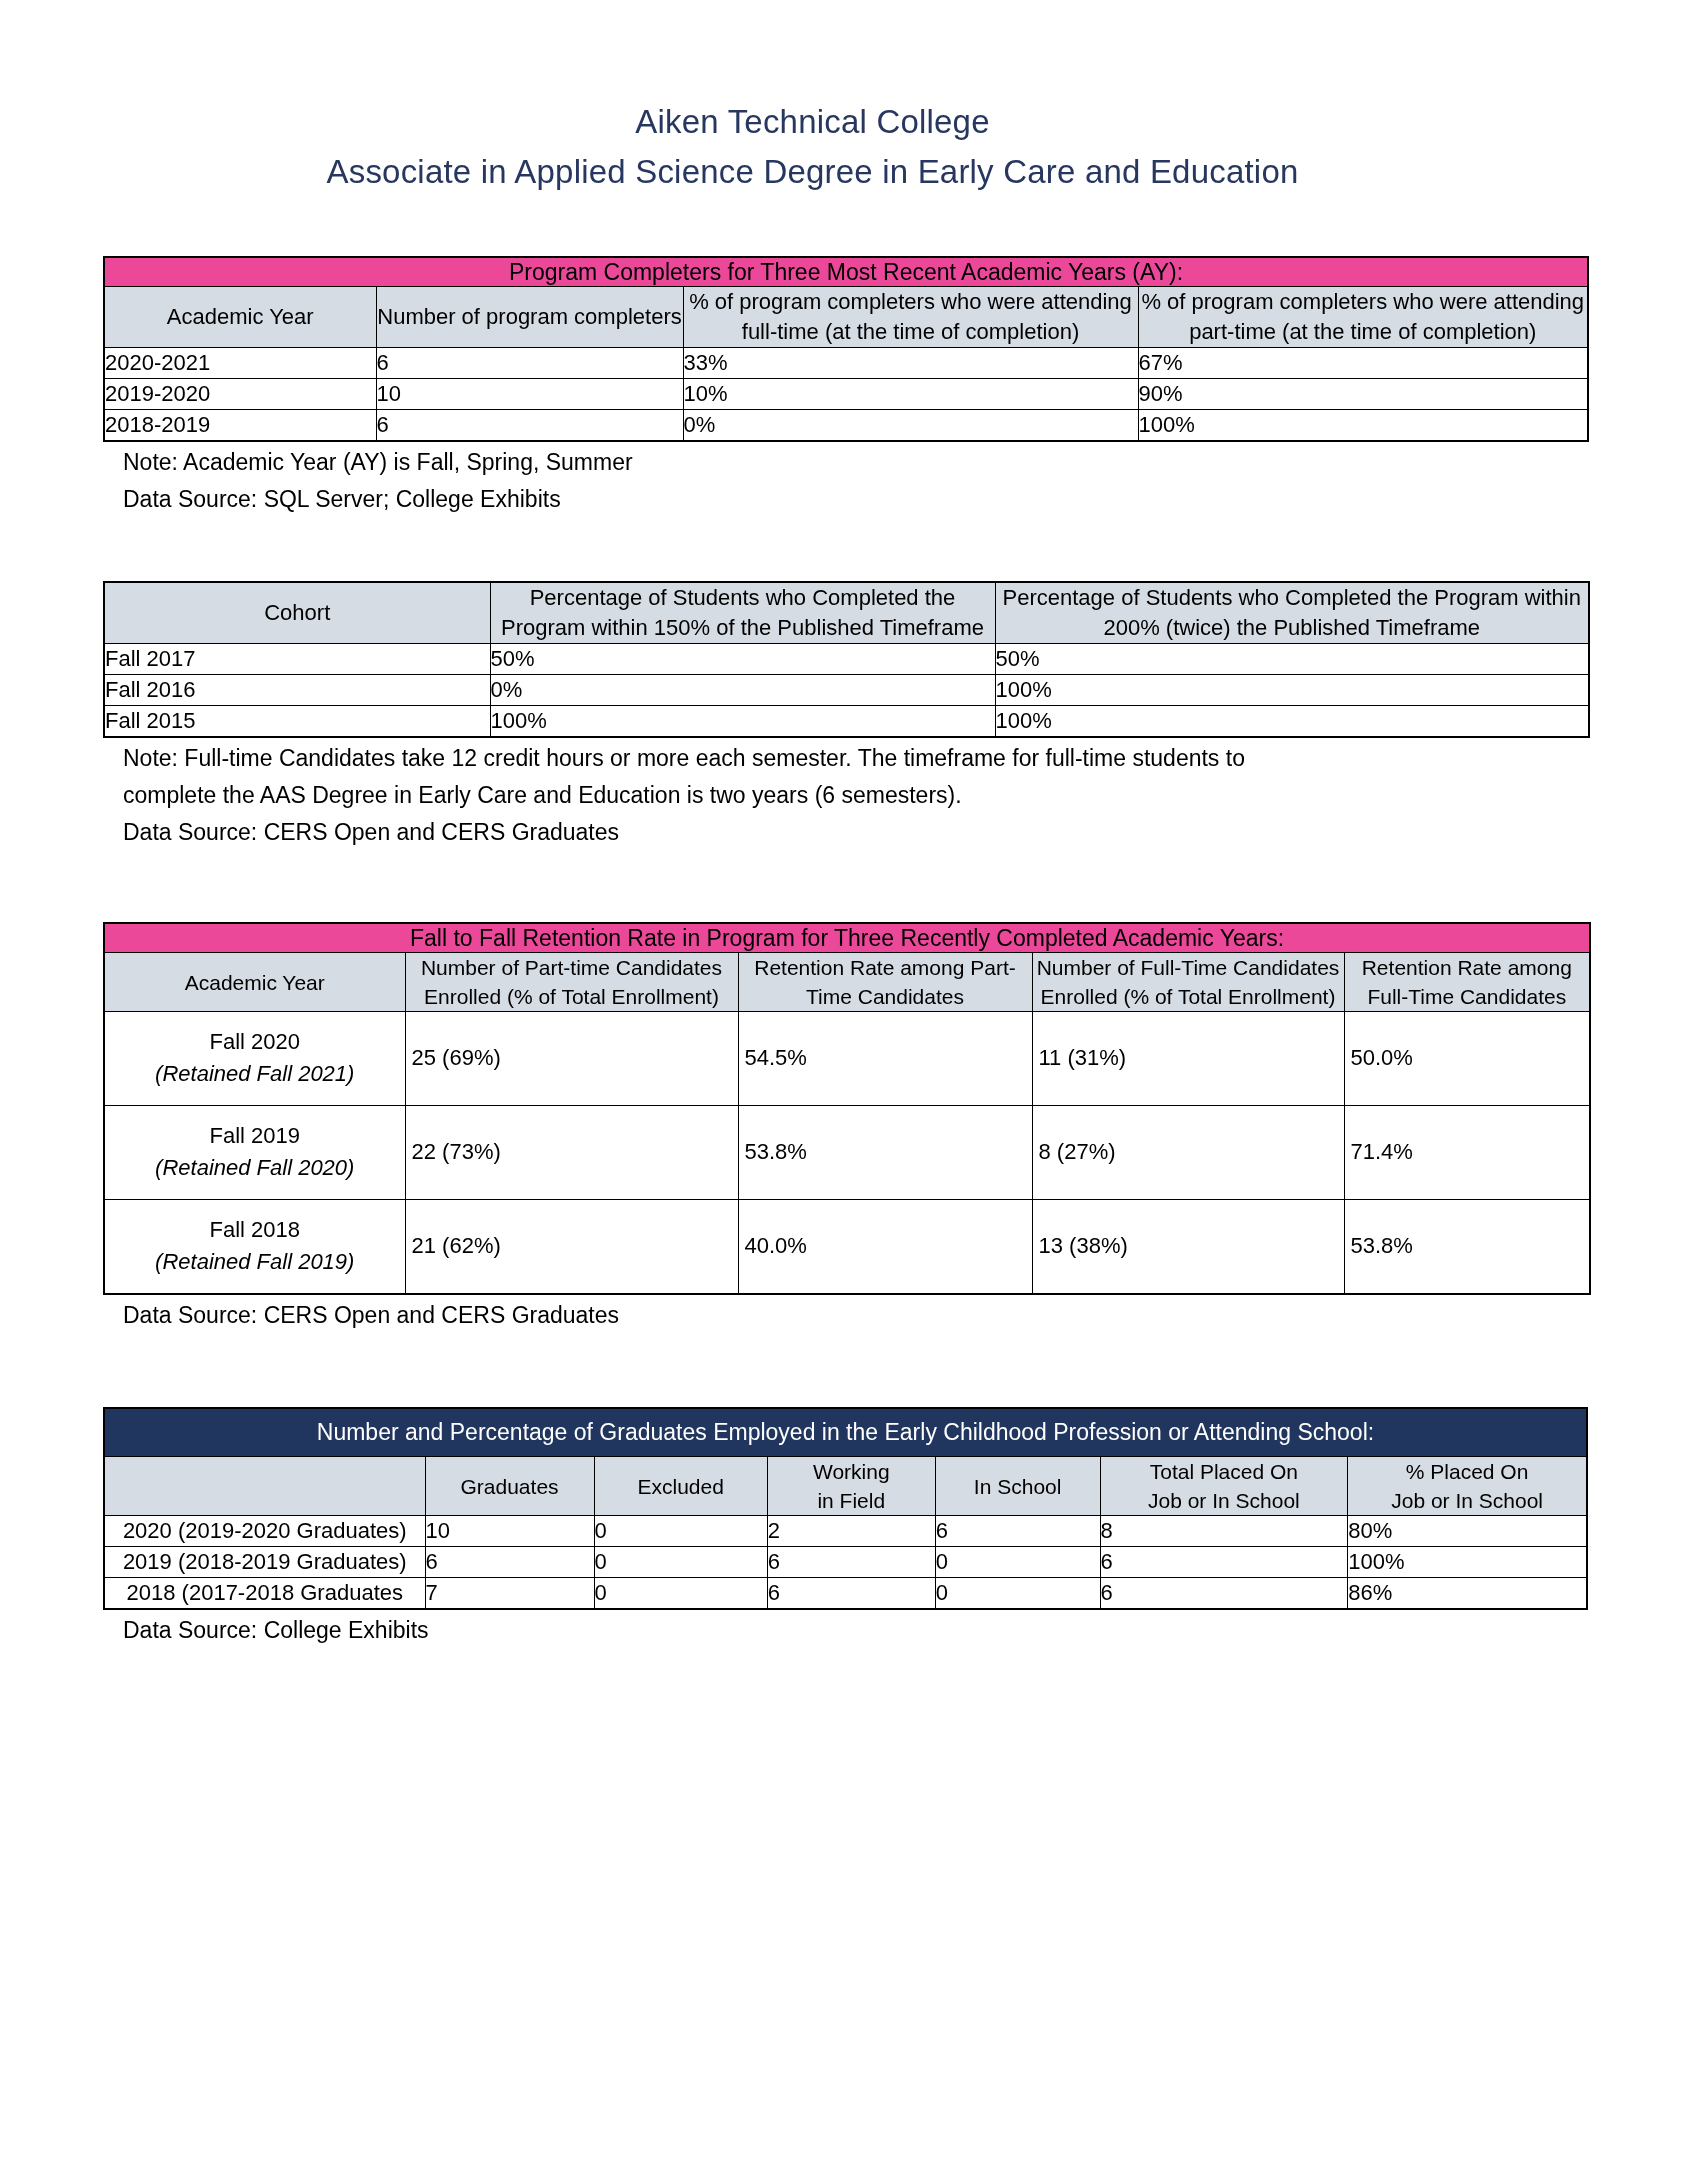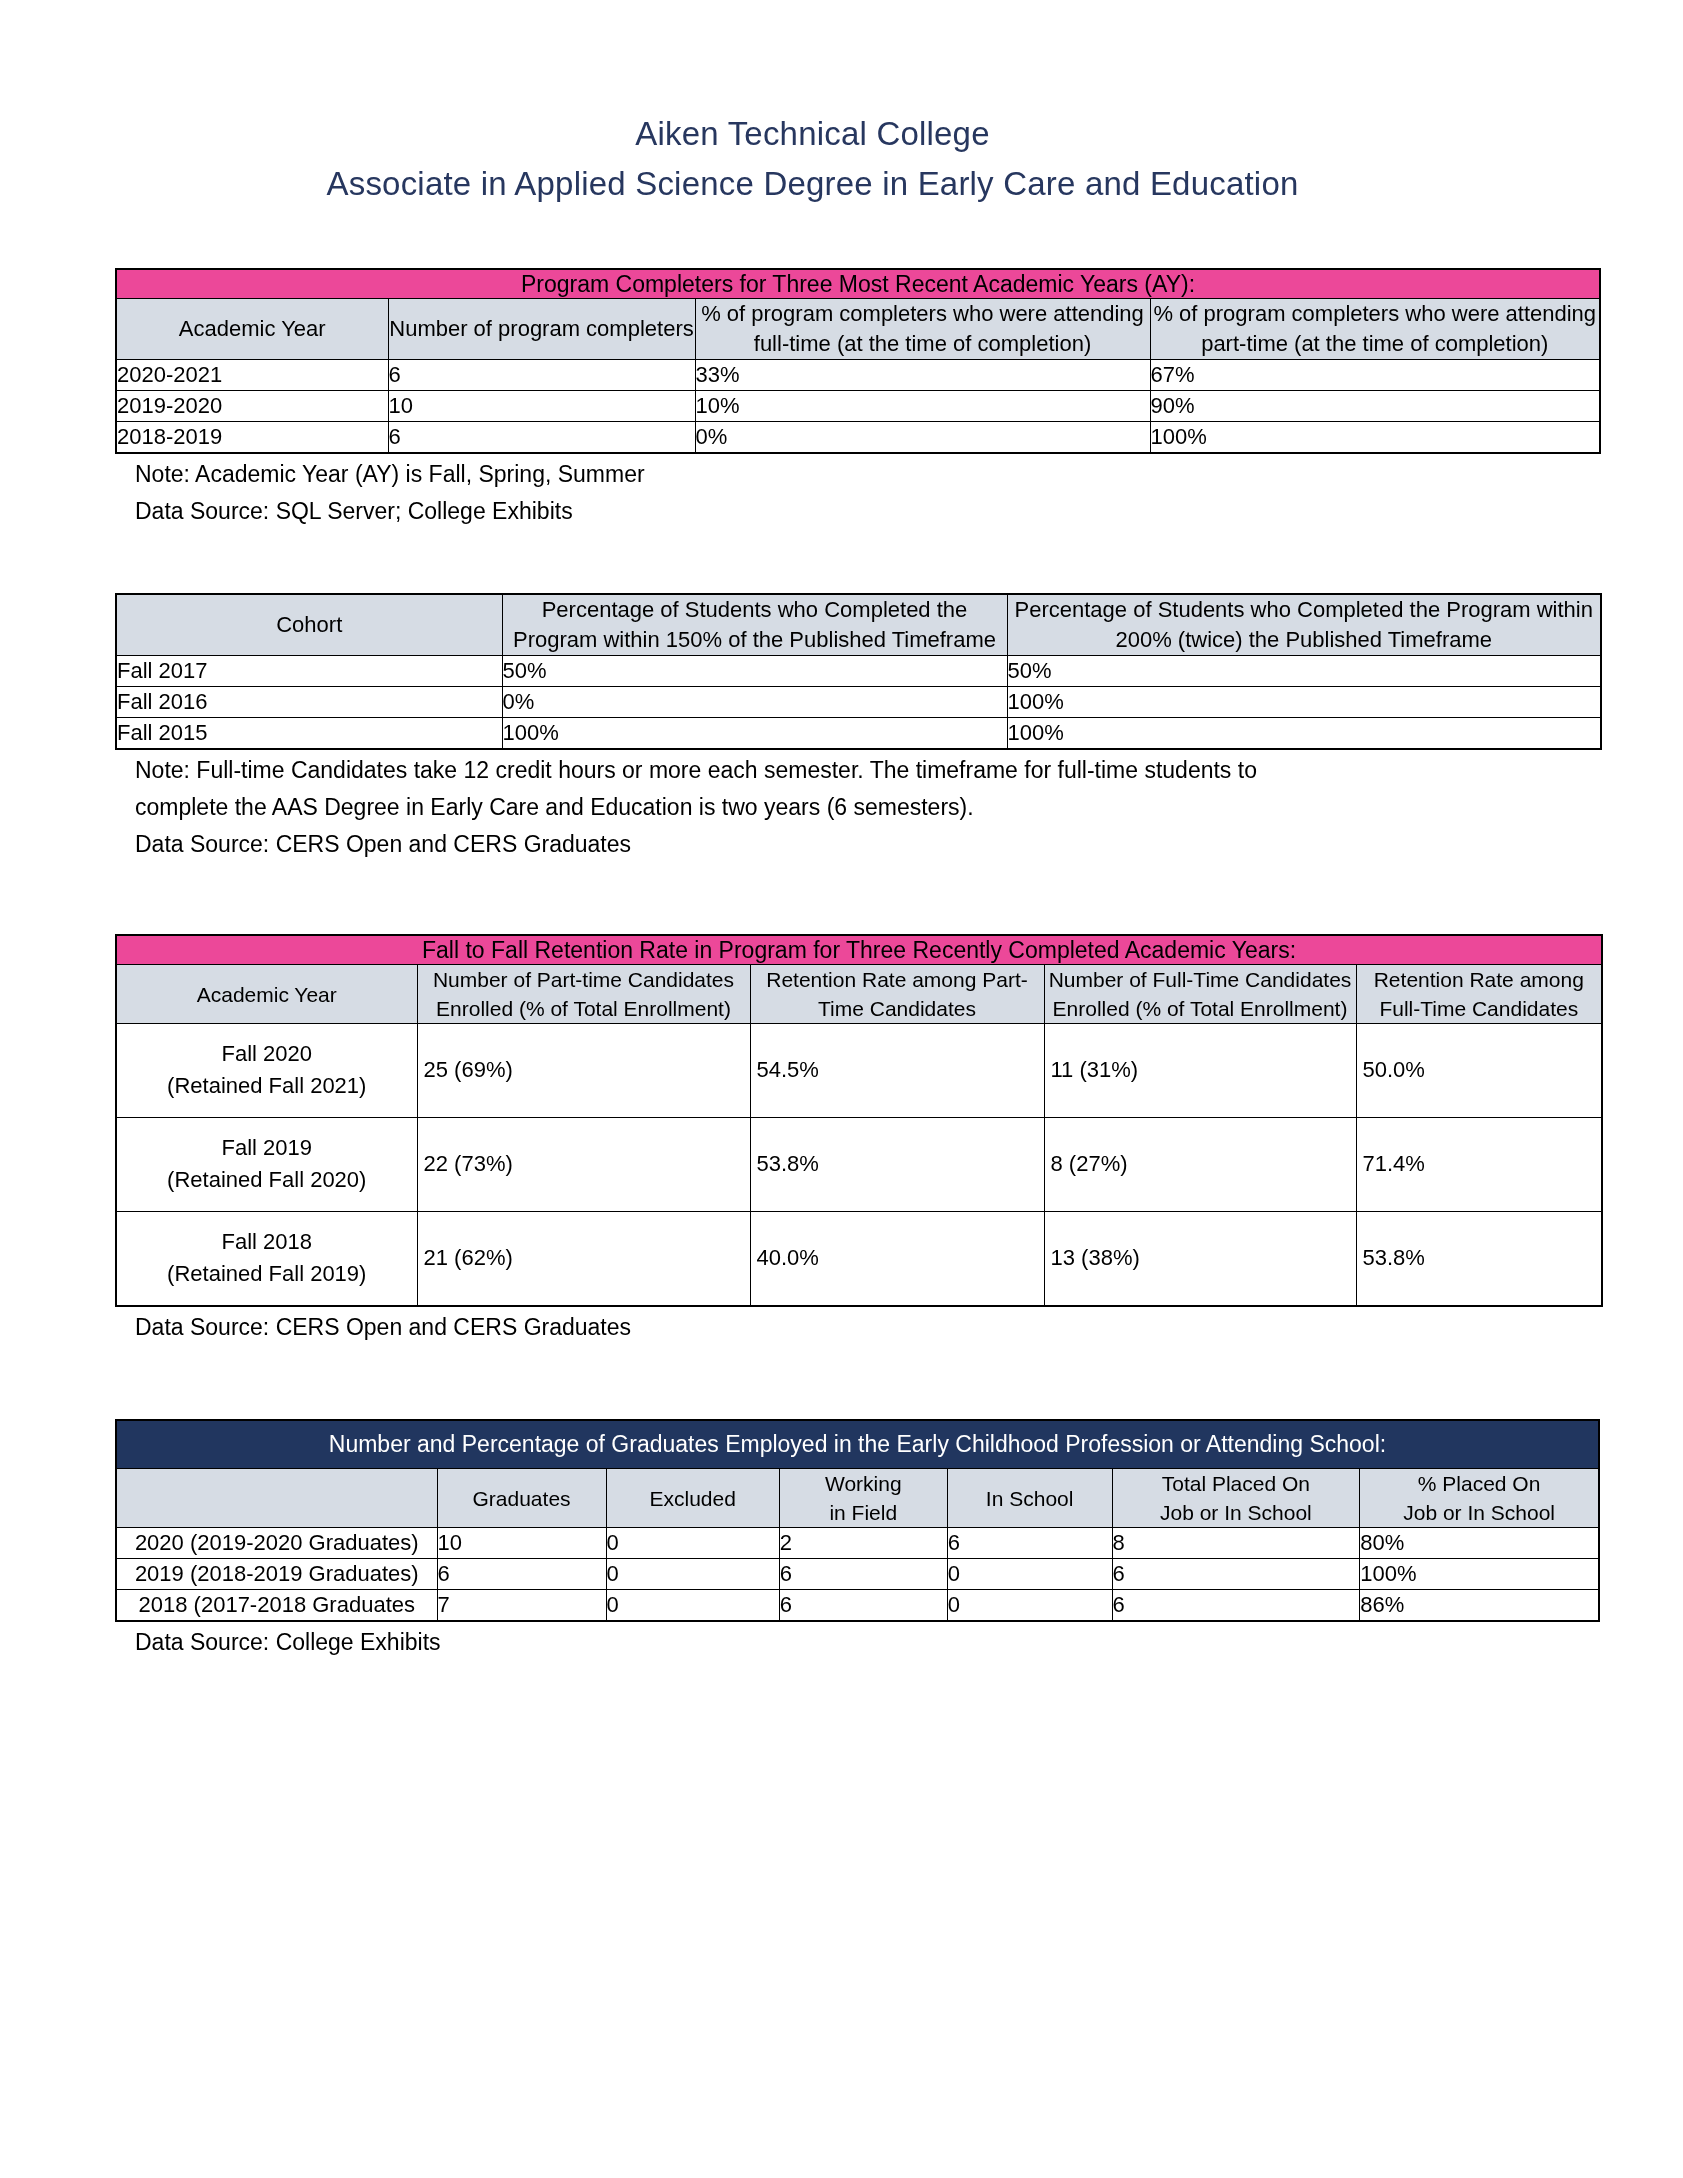--- a/index.html
+++ b/index.html
@@ -13,21 +13,21 @@
     font-family: "Liberation Sans", sans-serif;
     color: #000000;
     position: relative;
     overflow: hidden;
   }
 
   .page {
     width: 1625px;
     height: 2178px;
     box-sizing: border-box;
-    padding: 16px;
+    padding: 4px;
     position: relative;
   }
 
   
   .doc-title-wrap {
     text-align: center;
     padding-top: 93px;
   }
   .doc-title-line {
     color: #27375F;
@@ -97,20 +97,21 @@
   .cell.tall {
     padding: 14px 6px 15px 6px;
   }
   .cell-left {
     text-align: center;
     padding-left: 12px;
     font-size: 22px;
     line-height: 32px;
   }
   .cell-left .sub {
+    font-style: italic;
   }
   .cell-center-left {
     text-align: center;
     font-size: 22px;
     line-height: 30px;
     padding: 7px 8px 8px 8px;
   }
 
   
   .notes {

